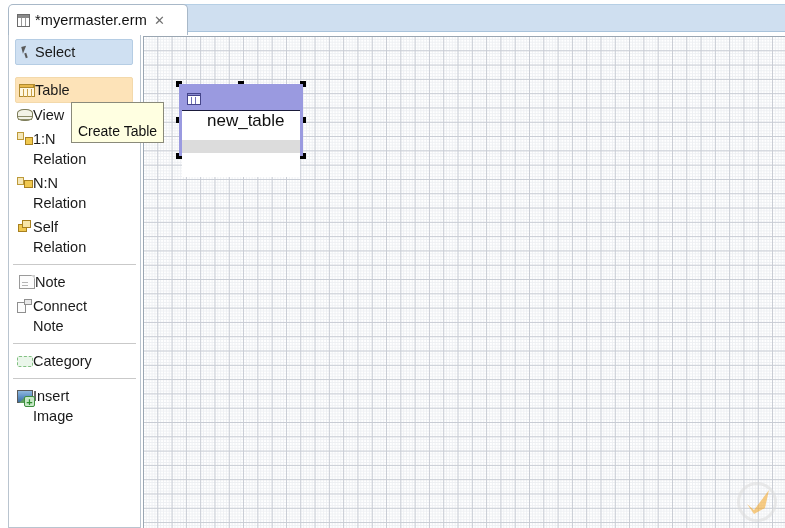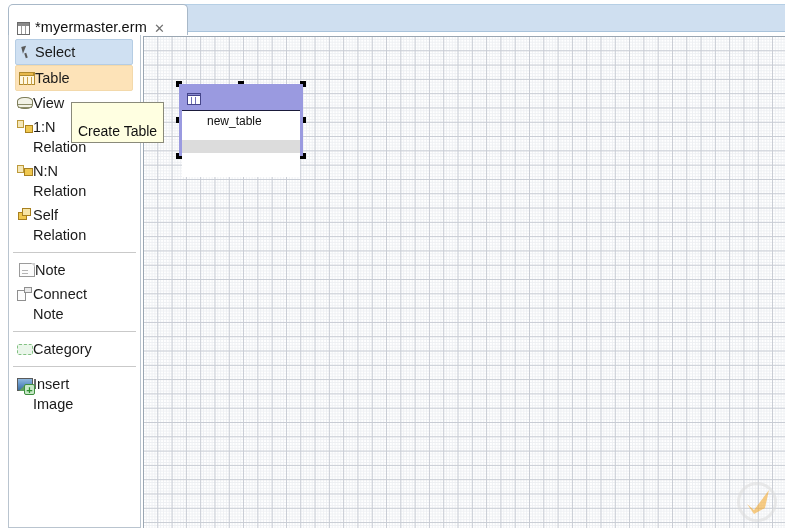--- a/index.html
+++ b/index.html
@@ -38,21 +38,21 @@
   .tab {
     position: absolute;
     left: 8px; top: 4px;
     width: 180px; height: 31px;
     background: #ffffff;
     border: 1px solid #a8b8c8;
     border-bottom: none;
     border-radius: 5px 5px 0 0;
     box-sizing: border-box;
     display: flex;
-    align-items: flex-end;
+    align-items: center;
     padding: 0 8px;
     gap: 5px;
   }
   .tab-icon {
     width: 13px; height: 13px;
     flex: 0 0 auto;
     position: relative;
     border: 1px solid #6b6b6b;
     background: #ffffff;
     box-sizing: border-box;
@@ -111,21 +111,21 @@
     background: #cfe0f2;
     border: 1px solid #b5cde4;
     border-radius: 2px;
     margin: 0 7px 0 6px;
     padding-left: 3px;
   }
   .pal-item.sel-orange {
     background: #fde3b8;
     border: 1px solid #f3d9ab;
     border-radius: 2px;
-    margin: 0 7px 0 6px;
+    margin: 12px 7px 0 6px;
     padding-left: 3px;
   }
   .pal-label {
     font-size: 14.5px;
     color: #1a1a1a;
     line-height: 20px;
     white-space: pre-line;
   }
   .pal-icon {
     width: 16px; height: 16px;
@@ -424,21 +424,21 @@
   }
   .node-hdr-icon::after {
     content: "";
     position: absolute;
     left: 3px; top: 3px;
     width: 1px; height: 7px;
     background: #7070b8;
     box-shadow: 4px 0 0 0 #7070b8, 0 3px 0 -0.5px #7070b8;
   }
   .node-title {
-    font-size: 12px;
+    font-size: 17px;
     color: #101010;
     white-space: nowrap;
     margin-top: 45px;
   }
   .node-body {
     height: 100%;
     background: #ffffff;
   }
   .node-footer {
     position: absolute;

